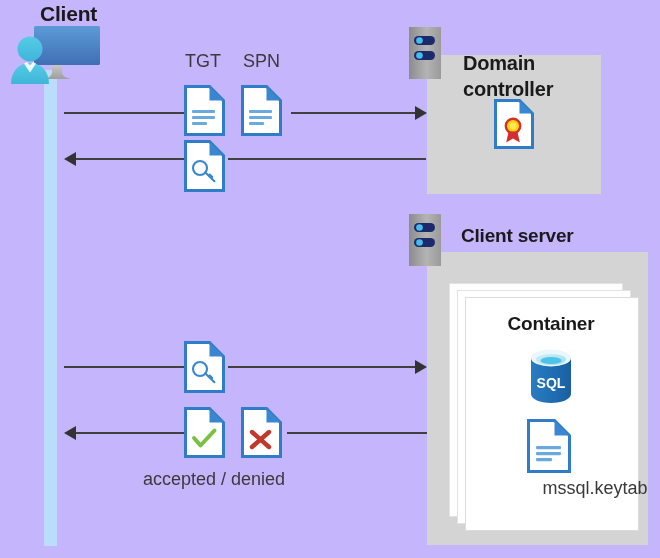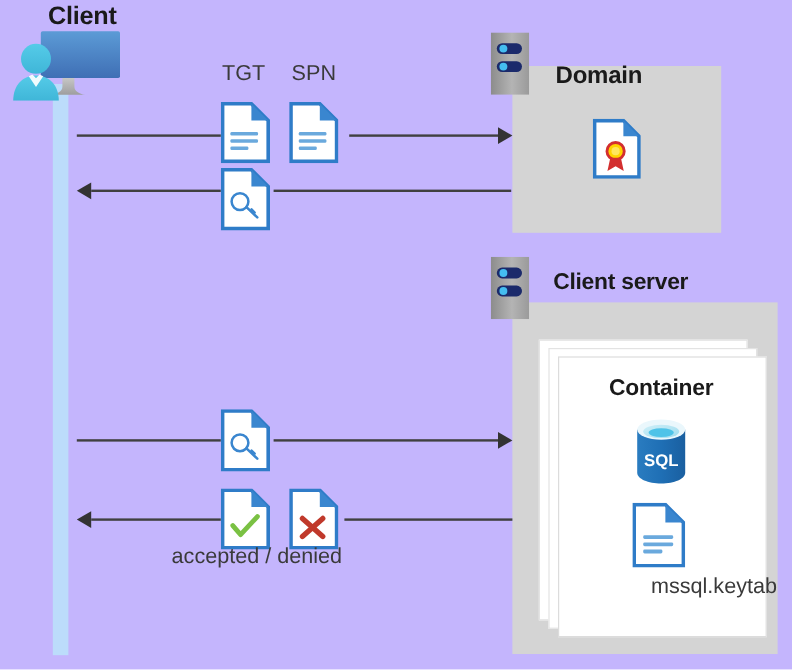--- a/index.html
+++ b/index.html
@@ -112,20 +112,21 @@
       <rect x="0" y="0" width="32" height="52" fill="url(#srv1)"></rect>
       <rect x="5" y="9" width="21" height="9" rx="4.5" fill="#1b2a6b"></rect>
       <circle cx="10.5" cy="13.5" r="3.3" fill="#44bdf0"></circle>
       <rect x="5" y="24" width="21" height="9" rx="4.5" fill="#1b2a6b"></rect>
       <circle cx="10.5" cy="28.5" r="3.3" fill="#44bdf0"></circle>
     </svg>
   </div>
 
   <div class="abs ttl ttl-dc" style="left:463px;top:2px;width:170px;margin-top:48px;">
     <div>Domain</div>
+    <div>controller</div>
   </div>
 
   <div class="abs" style="left:494px;top:99px;width:40px;height:50px;">
     <svg width="40" height="50" viewBox="0 0 40 50">
       <path d="M1.5 1.5 h24 l13 13 v34 h-37 z" fill="#ffffff" stroke="#2f7cc8" stroke-width="3"></path>
       <path d="M25.5 1.5 l13 13 h-13 z" fill="#3a86cf"></path>
       <circle cx="19" cy="27" r="7.2" fill="#ffd400" stroke="#d32f2f" stroke-width="2.4"></circle>
       <path d="M14.6 32.5 l-2.4 11 l6.8 -4 l6.8 4 l-2.4 -11 z" fill="#d32f2f"></path>
       <circle cx="19" cy="27" r="3.4" fill="#ffe75e"></circle>
     </svg>
@@ -265,15 +266,15 @@
     <svg width="41" height="51" viewBox="0 0 41 51">
       <path d="M1.5 1.5 h24 l14 14 v34 h-38 z" fill="#ffffff" stroke="#2f7cc8" stroke-width="3"></path>
       <path d="M25.5 1.5 l14 14 h-14 z" fill="#3a86cf"></path>
       <g stroke="#c0392b" stroke-width="4.4" stroke-linecap="round">
         <path d="M11 25 l17 15"></path>
         <path d="M28 25 l-17 15"></path>
       </g>
     </svg>
   </div>
 
-  <div class="abs lbl" style="left:143px;top:452px;">accepted / denied</div>
+  <div class="abs lbl" style="left:143px;top:468px;">accepted / denied</div>
 
 </div>
 
 </body></html>

